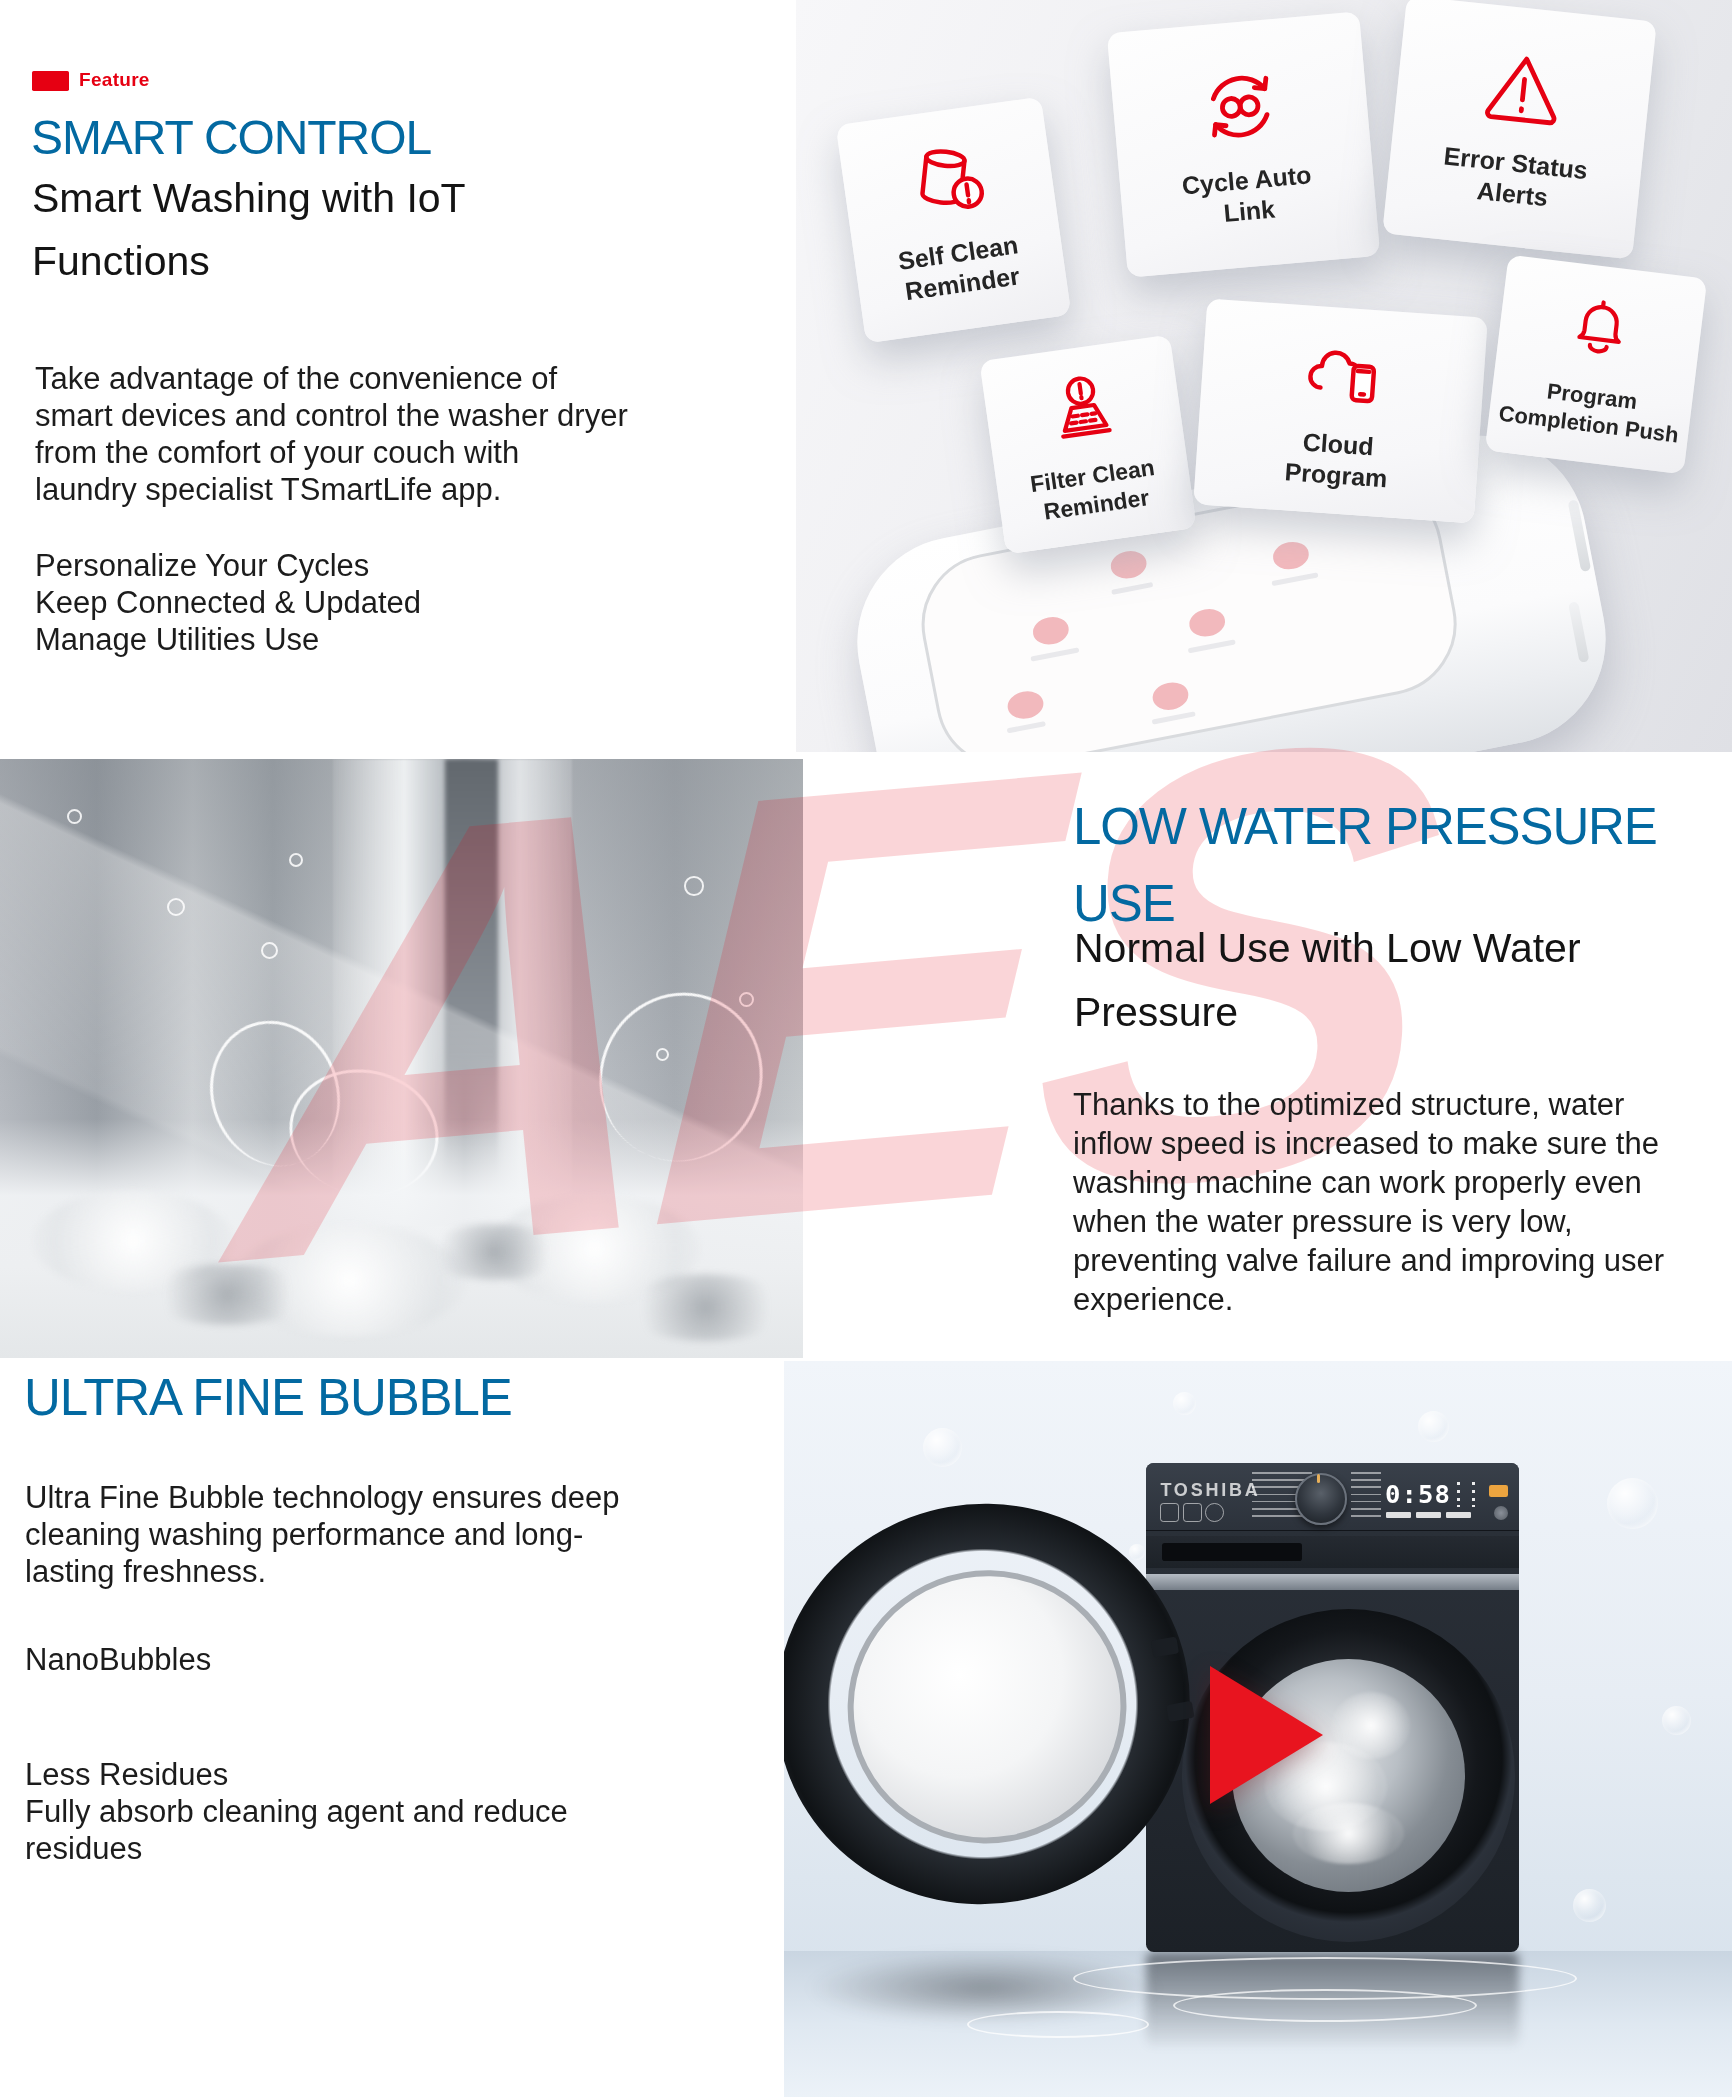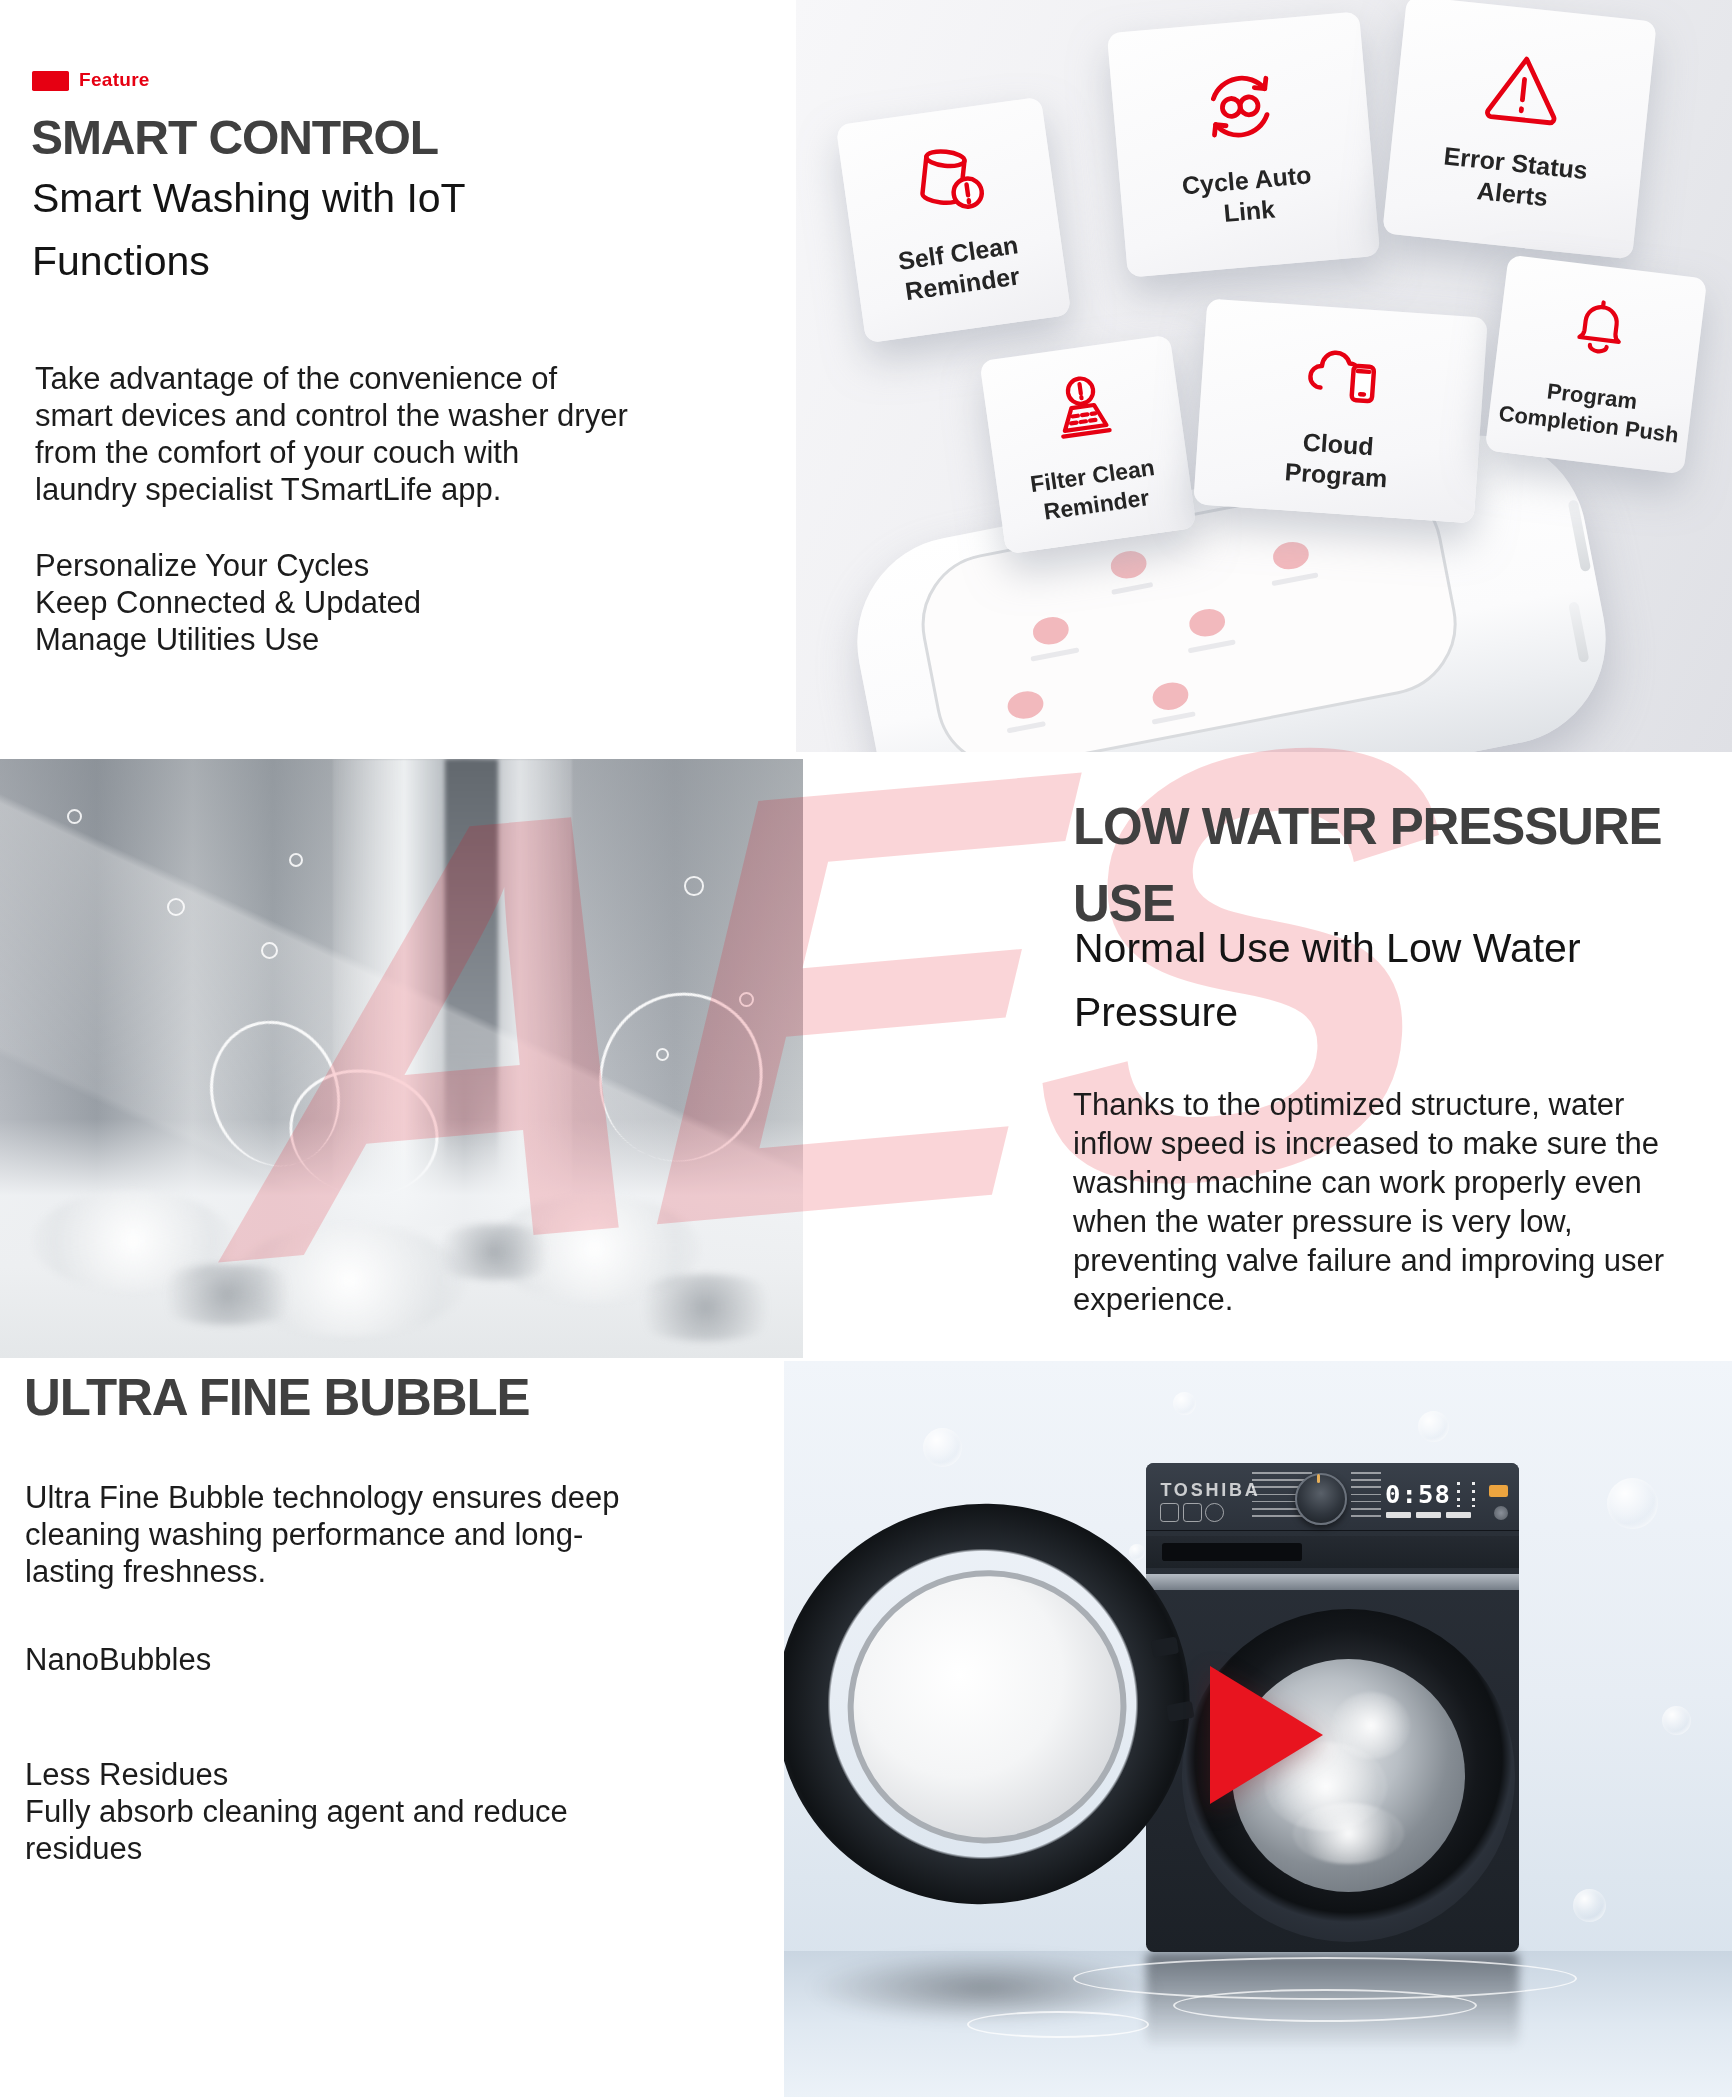--- a/index.html
+++ b/index.html
@@ -4,21 +4,21 @@
 <style>
   html,body{margin:0;padding:0;background:#fff;}
   #canvas{position:relative;width:1733px;height:2097px;background:#ffffff;overflow:hidden;
           font-family:"Liberation Sans",sans-serif;color:#1a1a1a;}
   .abs{position:absolute;}
   .line{white-space:nowrap;}
 
   
   .feature-swatch{left:32px;top:71px;width:37px;height:20px;background:#e60012;border-radius:1.7px;}
   .feature-label{left:79px;top:69px;font-size:19px;font-weight:bold;color:#e60012;letter-spacing:0.3px;}
-  .h1{font-weight:bold;color:#404040;letter-spacing:-1.1px;}
+  .h1{font-weight:normal;color:#0369a1;letter-spacing:-1.1px;}
   #smart-title{left:31px;top:110px;font-size:48px;}
   .sub{font-size:41px;font-weight:400;color:#141414;line-height:63px;}
   #smart-sub{left:32px;top:167px;}
   .body-txt{font-size:31px;line-height:37px;color:#1c1c1c;}
   #smart-para{left:35px;top:360px;}
   #smart-bullets{left:35px;top:547px;}
 
   #lowp-title{left:1073px;top:788px;font-size:51px;line-height:77px;}
   #lowp-sub{left:1074px;top:916px;line-height:64px;}
   #lowp-para{left:1073px;top:1085px;line-height:39px;}

